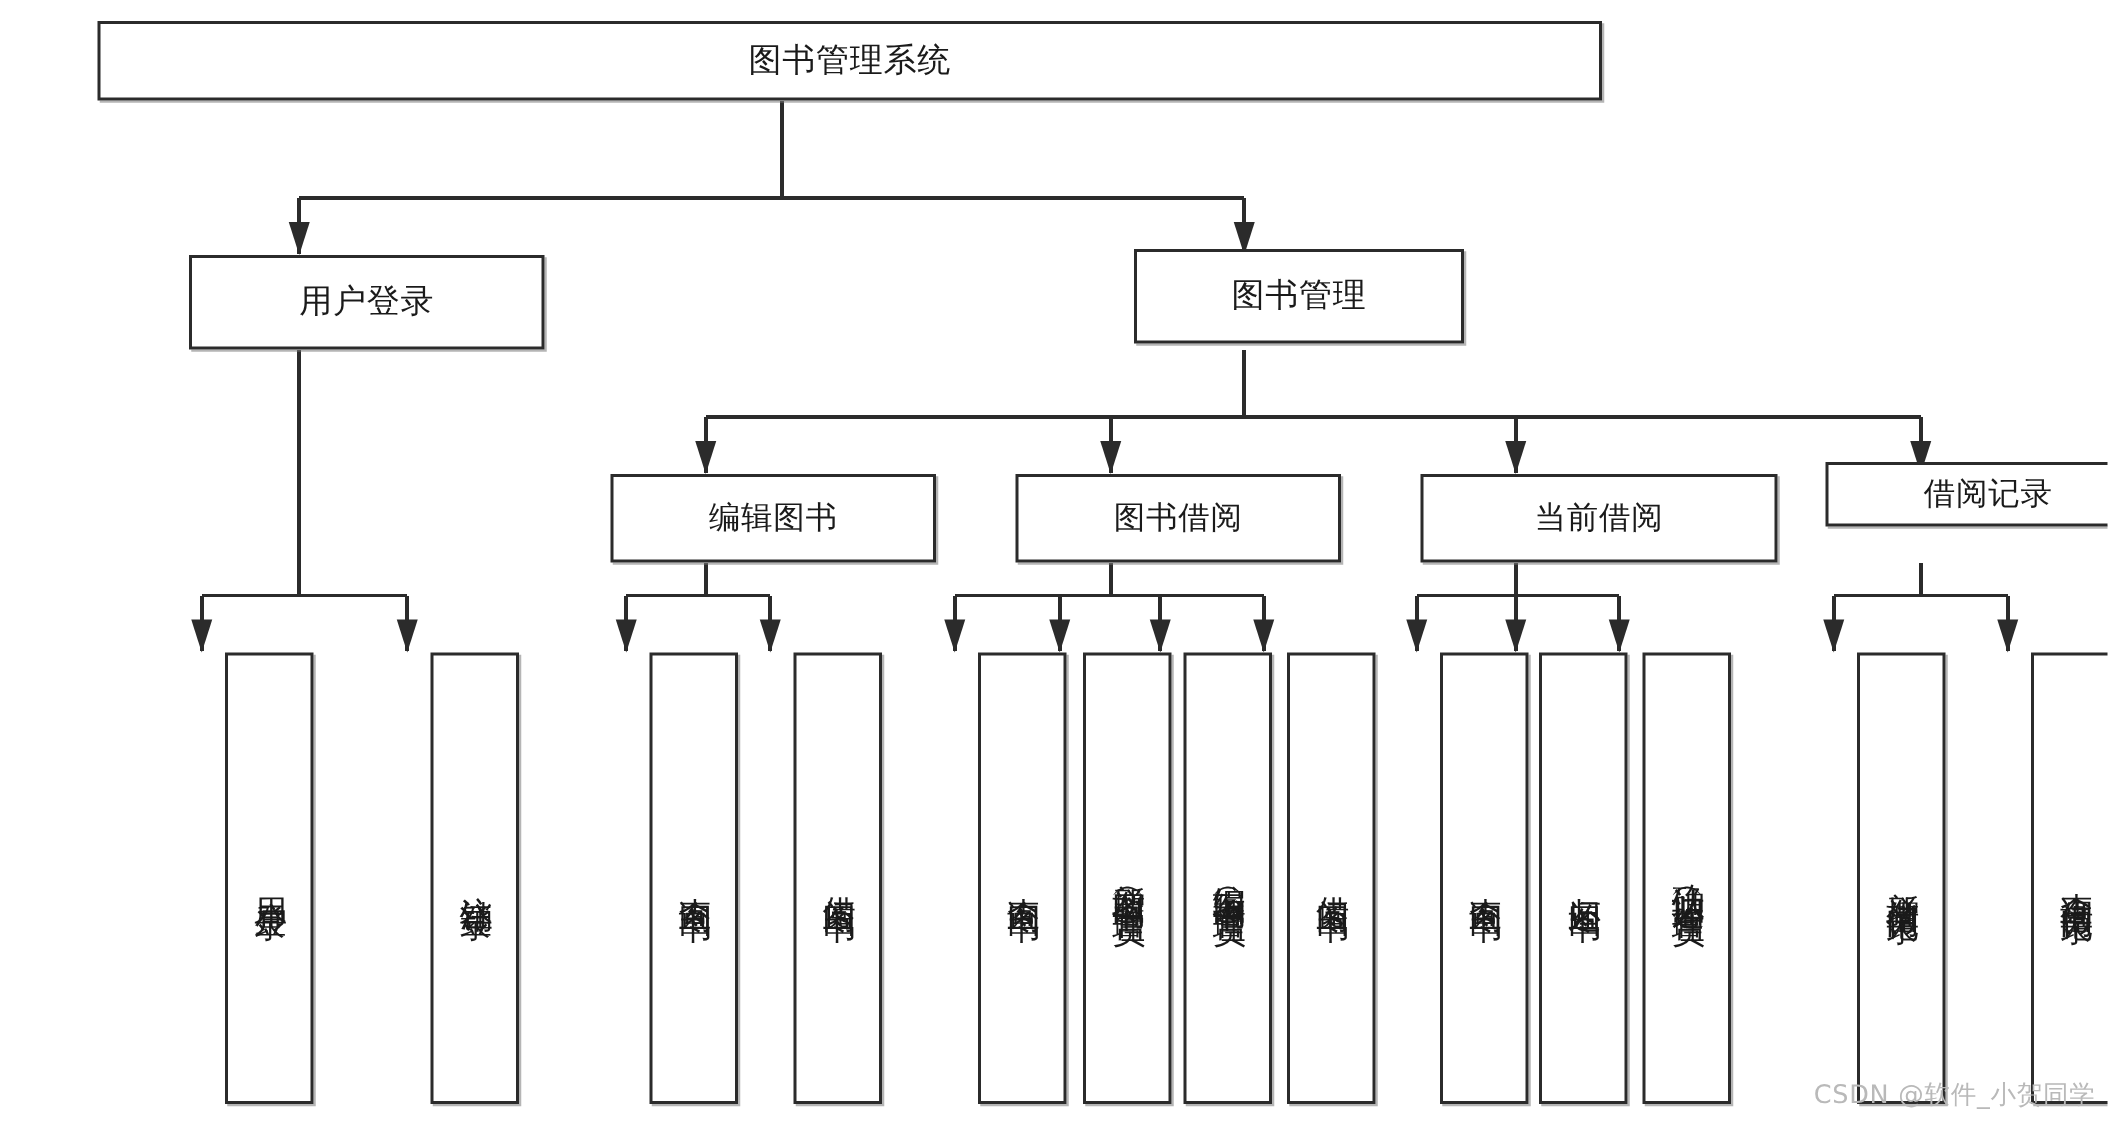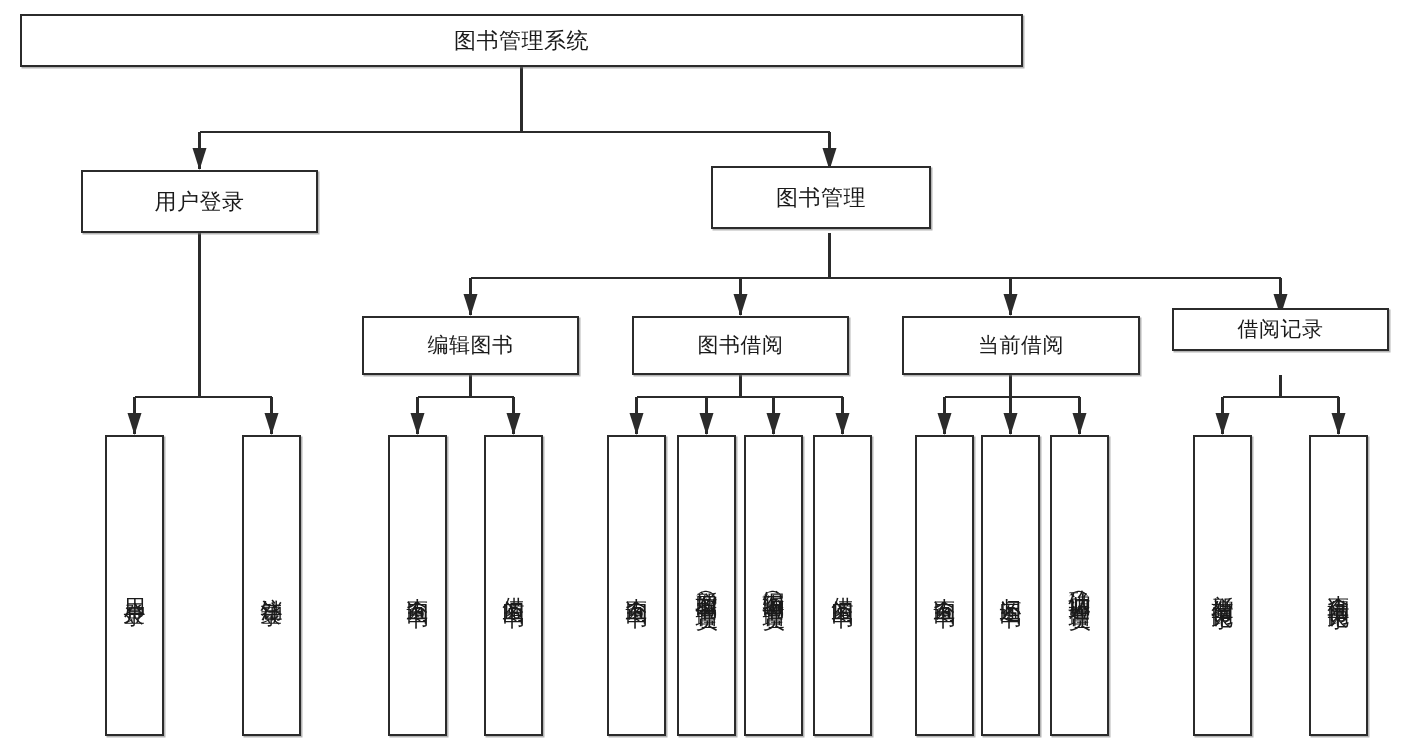--- a/index.html
+++ b/index.html
@@ -23,20 +23,21 @@
   }
   .node-box {
     position: absolute;
     box-sizing: border-box;
     background: #ffffff;
     border: 2px solid #2b2b2b;
     box-shadow: 1.5px 1.5px 0 rgba(120,120,120,0.55);
     display: flex;
     align-items: center;
     justify-content: center;
+    margin-left: 45px;
   }
   .node-label {
     color: #1a1a1a;
     font-size: 21px;
     line-height: 1.18;
     letter-spacing: 0.5px;
     white-space: nowrap;
     text-align: center;
   }
   .node-box.vertical .node-label {
@@ -183,13 +184,14 @@
       <div class="node-box level4 vertical" style="left: 1050px; top: 435px; width: 59px; height: 301px;">
         <span class="node-label">确认归还（管理员）</span>
       </div>
       <div class="node-box level4 vertical" style="left: 1193px; top: 435px; width: 59px; height: 301px;">
         <span class="node-label">新增借阅记录</span>
       </div>
       <div class="node-box level4 vertical" style="left: 1309px; top: 435px; width: 59px; height: 301px;">
         <span class="node-label">查询借阅记录</span>
       </div>
     </div>
+  <div id="watermark">CSDN @软件_小贺同学</div>
 </div>
 
 </body></html>

